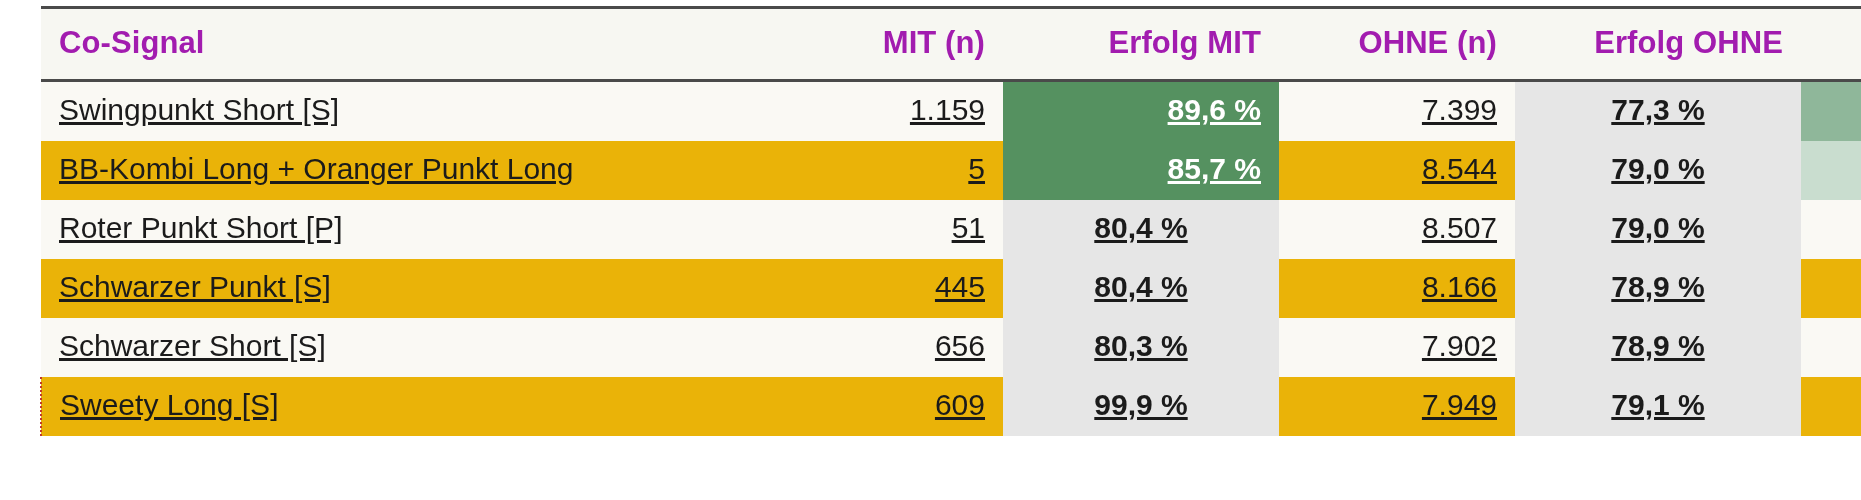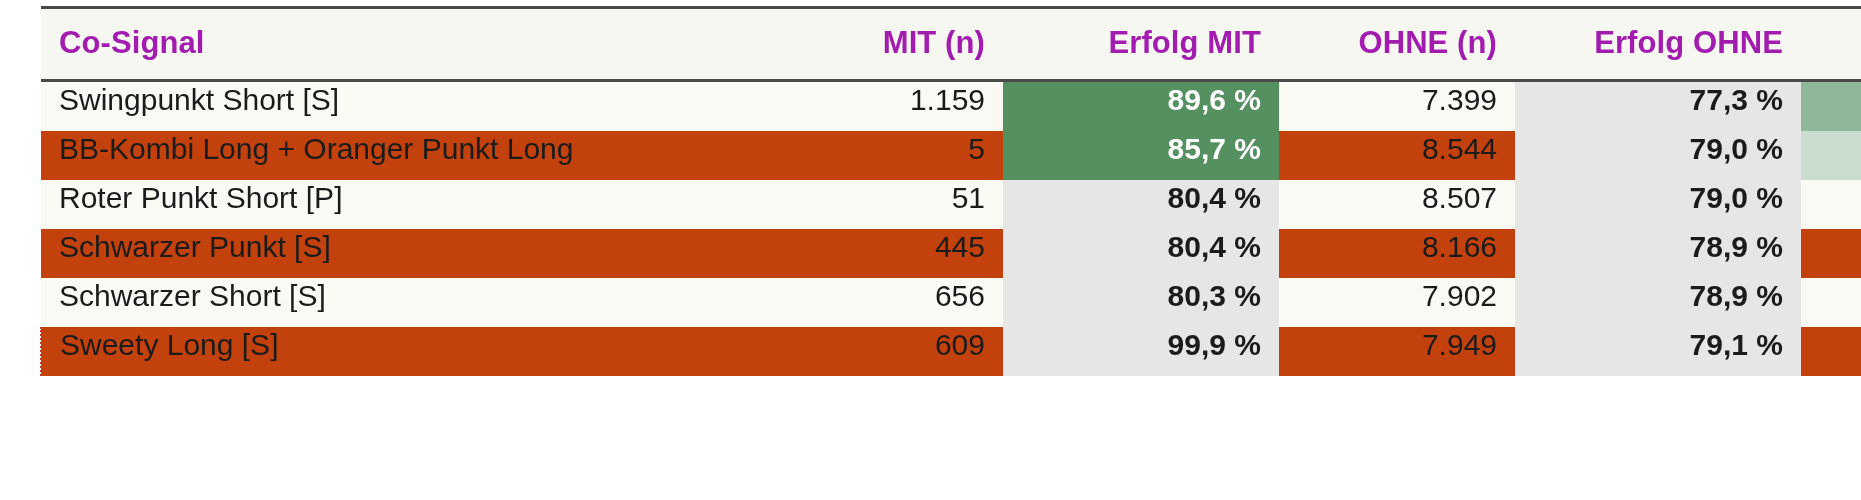--- a/index.html
+++ b/index.html
@@ -49,30 +49,31 @@
     text-align: right;
   }
   th.c-mitn, td.c-mitn { width: 190px; }
   th.c-erfolgmit, td.c-erfolgmit { width: 240px; }
   th.c-ohnen, td.c-ohnen { width: 200px; }
   th.c-erfolgohne, td.c-erfolgohne { width: 250px; }
   th.c-delta, td.c-delta { width: 201px; }
 
   table.signal-table tbody td {
     font-size: 30px;
-    padding: 1px 18px 14px 18px;
+    padding: 11px 18px 14px 18px;
     border: none;
     white-space: nowrap;
     vertical-align: middle;
+    text-decoration: underline;
   }
   tbody tr.row-odd td { background: #faf9f4; }
-  tbody tr.row-even td { background: #c2410c; }
+  tbody tr.row-even td { background: #eab308; }
 
   
-  td.shade { background: #e6e6e6 !important; font-weight: bold; }
+  td.shade { background: #e6e6e6 !important; font-weight: bold; text-align: center; }
   td.c-erfolgmit, td.c-erfolgohne { font-weight: bold; }
 
   
   td.hl-strong {
     background: #559160 !important;
     color: #ffffff !important;
     font-weight: bold;
     text-align: right;
   }
   

